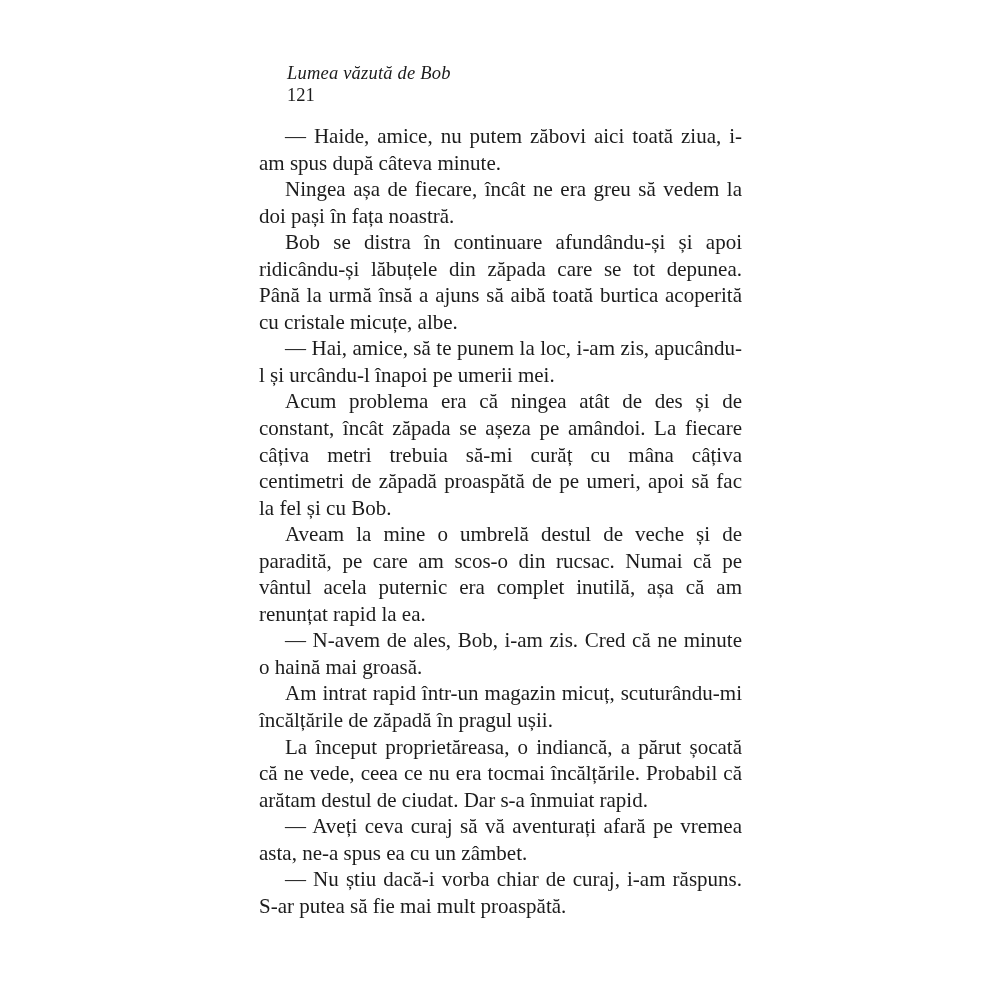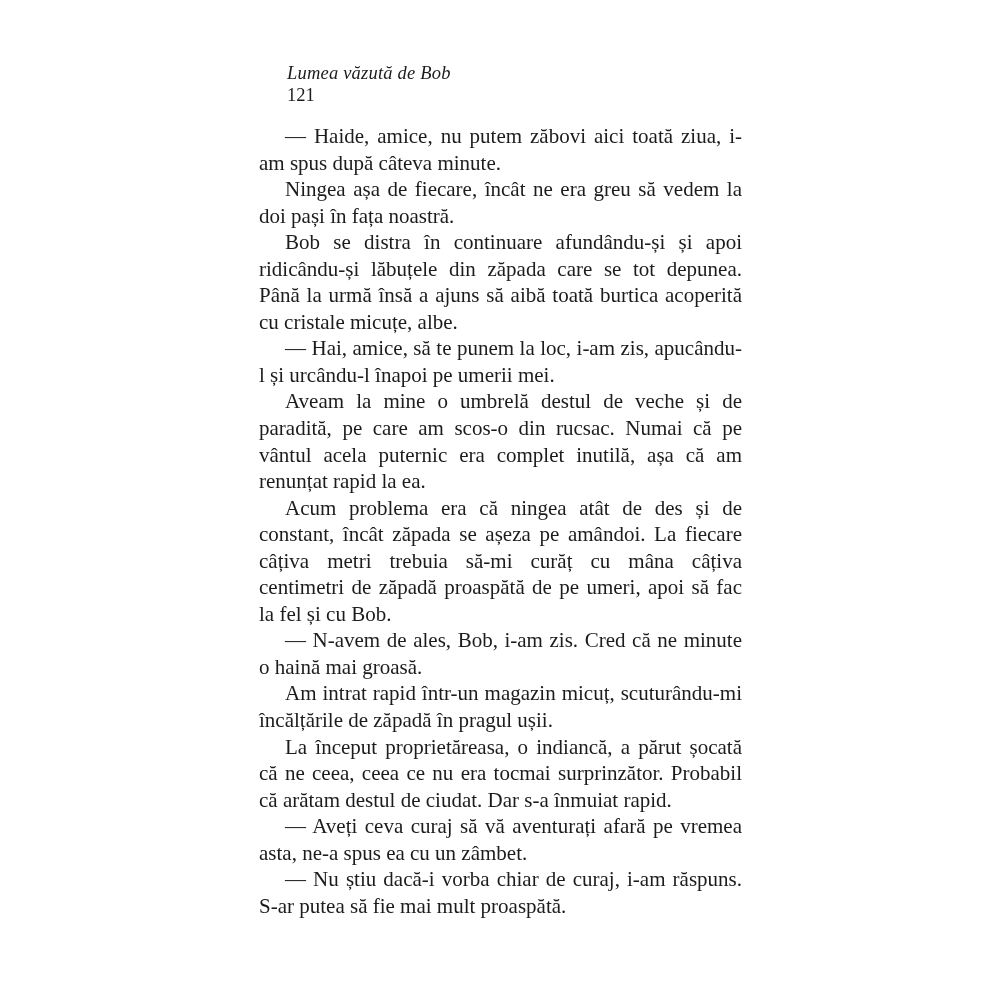--- a/index.html
+++ b/index.html
@@ -66,22 +66,22 @@
   <div class="running-header">
     <span class="chapter-title">Lumea văzută de Bob</span>
     <span class="page-number">121</span>
   </div>
 
   <div class="body-text" lang="ro">
     <p>— Haide, amice, nu putem zăbovi aici toată ziua, i-am spus după câteva minute.</p>
     <p>Ningea așa de fiecare, încât ne era greu să vedem la doi pași în fața noastră.</p>
     <p>Bob se distra în continuare afundându-și și apoi ridicându-și lăbuțele din zăpada care se tot depunea. Până la urmă însă a ajuns să aibă toată burtica acoperită cu cristale micuțe, albe.</p>
     <p>— Hai, amice, să te punem la loc, i-am zis, apucându-l și urcându-l înapoi pe umerii mei.</p>
+    <p>Acum problema era că ningea atât de des și de constant, încât zăpada se așeza pe amândoi. La fiecare câțiva metri trebuia să-mi curăț cu mâna câțiva centimetri de zăpadă proaspătă de pe umeri, apoi să fac la fel și cu Bob.</p>
     <p>Aveam la mine o umbrelă destul de veche și de paradită, pe care am scos-o din rucsac. Numai că pe vântul acela puternic era complet inutilă, așa că am renunțat rapid la ea.</p>
-    <p>Acum problema era că ningea atât de des și de constant, încât zăpada se așeza pe amândoi. La fiecare câțiva metri trebuia să-mi curăț cu mâna câțiva centimetri de zăpadă proaspătă de pe umeri, apoi să fac la fel și cu Bob.</p>
     <p>— N-avem de ales, Bob, i-am zis. Cred că ne minute o haină mai groasă.</p>
     <p>Am intrat rapid într-un magazin micuț, scuturându-mi încălțările de zăpadă în pragul ușii.</p>
-    <p>La început proprietăreasa, o indiancă, a părut șocată că ne ceea, ceea ce nu era tocmai surprinzător. Probabil că arătam destul de ciudat. Dar s-a înmuiat rapid.</p>
+    <p>La început proprietăreasa, o indiancă, a părut șocată că ne vede, ceea ce nu era tocmai încălțările. Probabil că arătam destul de ciudat. Dar s-a înmuiat rapid.</p>
     <p>— Aveți ceva curaj să vă aventurați afară pe vremea asta, ne-a spus ea cu un zâmbet.</p>
     <p>— Nu știu dacă-i vorba chiar de curaj, i-am răspuns. S-ar putea să fie mai mult proaspătă.</p>
   </div>
 
 </div>
 
 </body></html>

